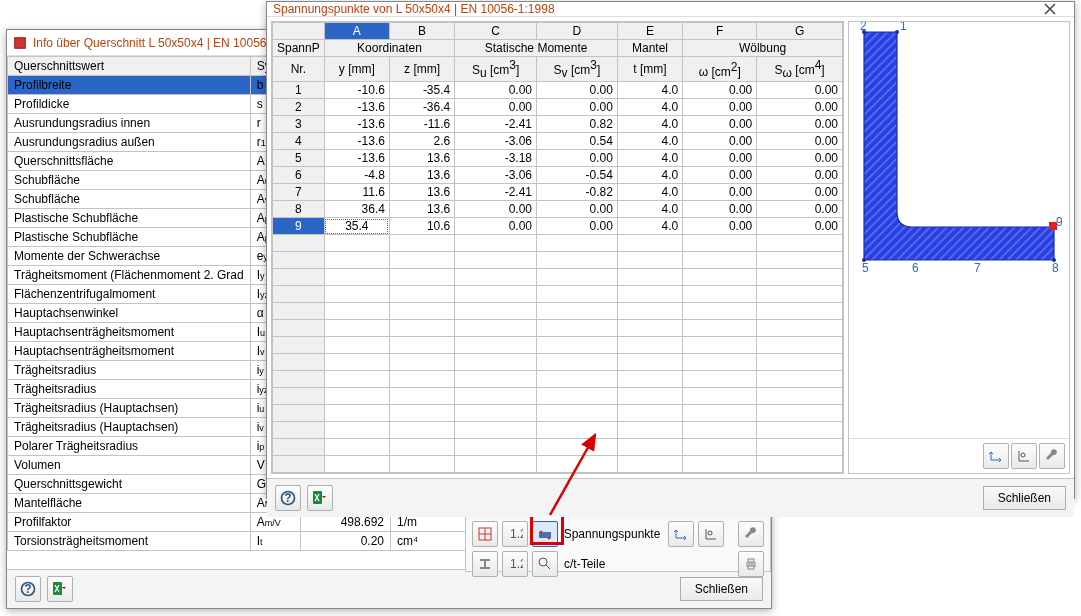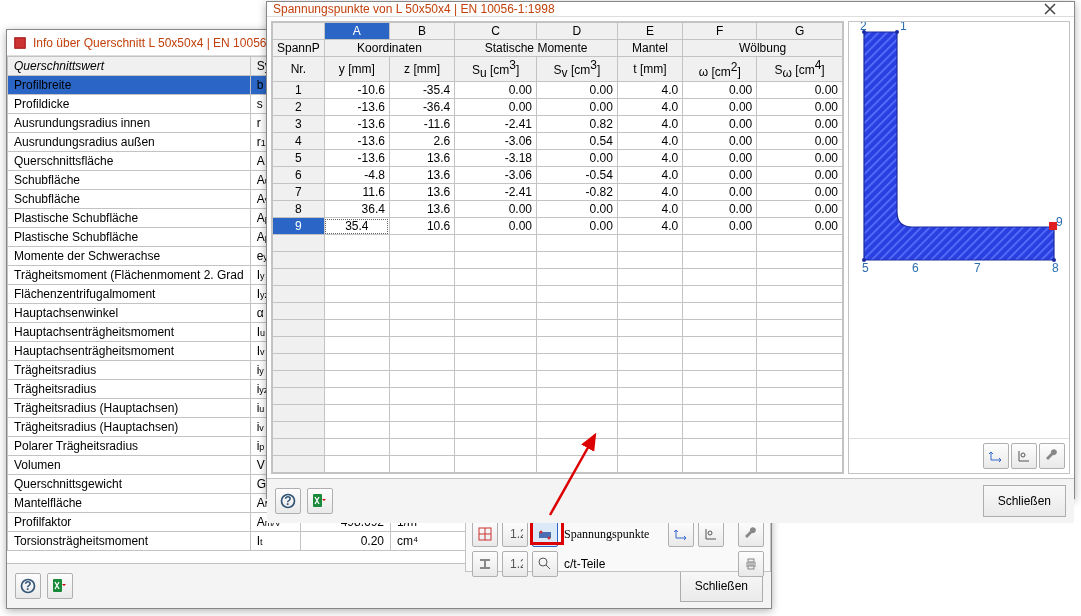--- a/index.html
+++ b/index.html
@@ -12,21 +12,21 @@
 
   
   .back-lefttable { flex:1; overflow:hidden; border-right:1px solid #c3c3c3; display:flex; flex-direction:column; }
   .grid { border-collapse:collapse; width:100%; }
   .grid th, .grid td { border:1px solid #c3c3c3; padding:2px 6px; height:18px; text-align:left; white-space:nowrap; overflow:hidden; }
   .grid th { background:#f0f0f0; font-weight:normal; }
   .row-sel td { background:#2b66c6; color:#000000; }
   .subscript { font-size:0.75em; }
   .back-bottom { border-top:1px solid #c3c3c3; padding:6px 8px; display:flex; gap:6px; align-items:center; background:#f4f4f4; }
   .iconbtn { width:26px;height:26px;border:1px solid #b0b0b0;background:linear-gradient(#fdfdfd,#e9e9e9);display:flex;align-items:center;justify-content:center;cursor:pointer;border-radius:2px;}
-  .btn { height:32px; padding:0 14px; border:1px solid #adadad; background:linear-gradient(#f8f8f8,#eaeaea); cursor:pointer; }
+  .btn { height:24px; padding:0 14px; border:1px solid #adadad; background:linear-gradient(#f8f8f8,#eaeaea); cursor:pointer; }
 
   
   .front-body { flex:1; display:flex; padding:4px; gap:4px; }
   .front-table-wrap { flex:1; border:1px solid #c3c3c3; overflow:auto; }
   .front-table { border-collapse:collapse; width:100%; }
   .front-table th, .front-table td { border:1px solid #c3c3c3; padding:1px 4px; height:16px; font-size:12px; }
   .front-table th { background:#f0f0f0; font-weight:normal; text-align:center; }
   .rowhdr { background:#f0f0f0; text-align:center; width:34px; }
   .rowhdr.sel { background:#2b66c6; color:#fff; }
   .colhdr-sel { background:#2b66c6 !important; color:#fff; }
@@ -58,21 +58,21 @@
         <rect x="2" y="2" width="12" height="12" fill="#c33" stroke="#900"></rect>
       </svg>
     <span>Info über Querschnitt L 50x50x4 | EN 10056-1:</span>
     <div class="spacer"></div>
   </div>
   <div style="flex:1; display:flex; overflow:hidden;">
     <div class="back-lefttable">
       <table class="grid" id="back-grid">
         <thead>
           <tr>
-            <th style="width:240px;font-style:italic;">Querschnittswert</th>
+            <th style="width:240px;">Querschnittswert</th>
             <th style="width:50px;">Symbo</th>
             <th style="width:90px;"></th>
             <th></th>
           </tr>
         </thead>
         <tbody id="back-rows">
             <tr class="row-sel">
               <td>Profilbreite</td>
               <td>b</td>
               <td style="text-align: right;"></td>
@@ -260,21 +260,21 @@
           <text x="3" y="12" font-size="8" fill="#555">1.23</text>
         </svg>
       </div>
     <div class="iconbtn" style="border-color:#2b66c6;background:#dce9f8;">
         <svg width="16" height="16">
           <rect x="2" y="6" width="12" height="6" fill="#4a6fb3"></rect>
           <circle cx="4" cy="6" r="1.5" fill="#c33"></circle>
           <circle cx="12" cy="12" r="1.5" fill="#c33"></circle>
         </svg>
       </div>
-    <span style="margin-left:2px;font-family:Liberation Serif, serif;">Spannungspunkte</span>
+    <span style="margin-left:2px;">Spannungspunkte</span>
     <div style="flex:1;"></div>
     <div class="iconbtn">
         <svg width="16" height="16">
           <path d="M3 12 h10 M3 12 v-8" stroke="#36c" fill="none"></path>
           <path d="M13 12 l-2 -2 M13 12 l-2 2 M3 4 l-2 2 M3 4 l2 2" stroke="#36c" fill="none"></path>
         </svg>
       </div>
     <div class="iconbtn">
         <svg width="16" height="16">
           <path d="M3 3 v10 h10" stroke="#555" fill="none"></path>

